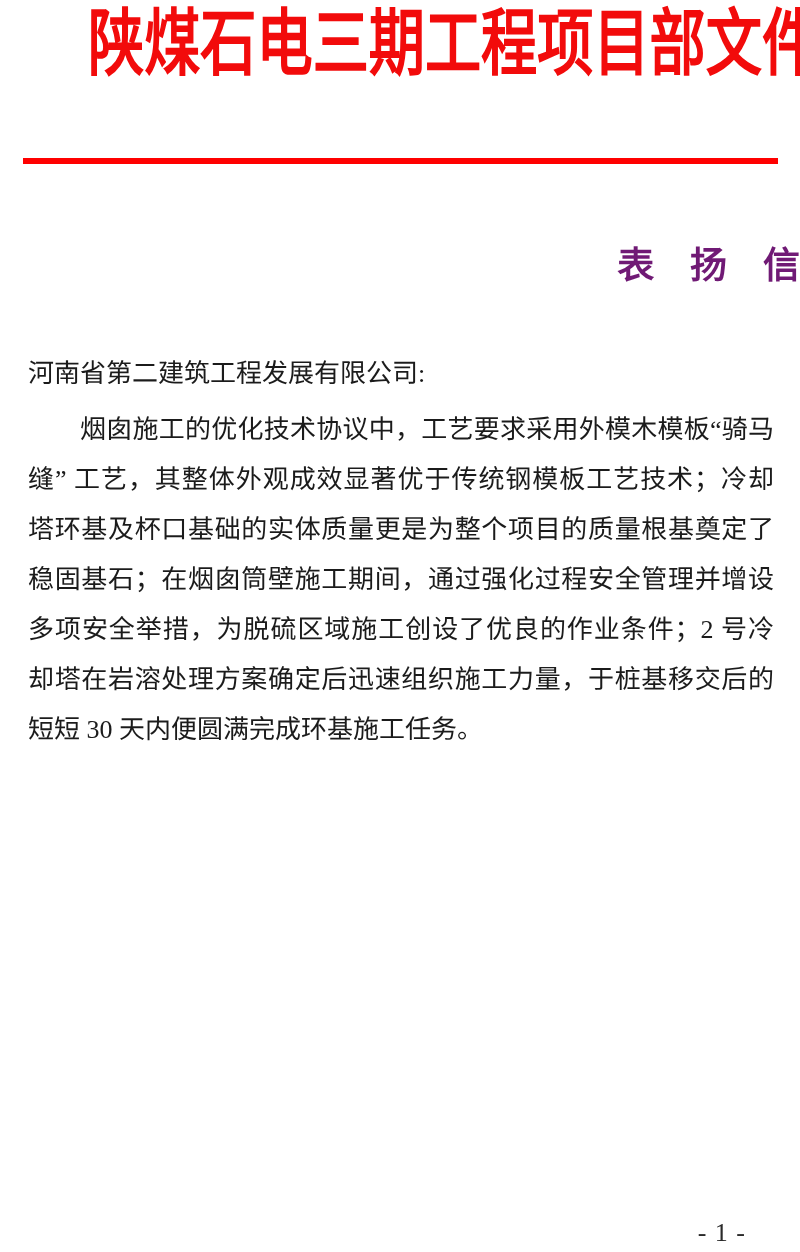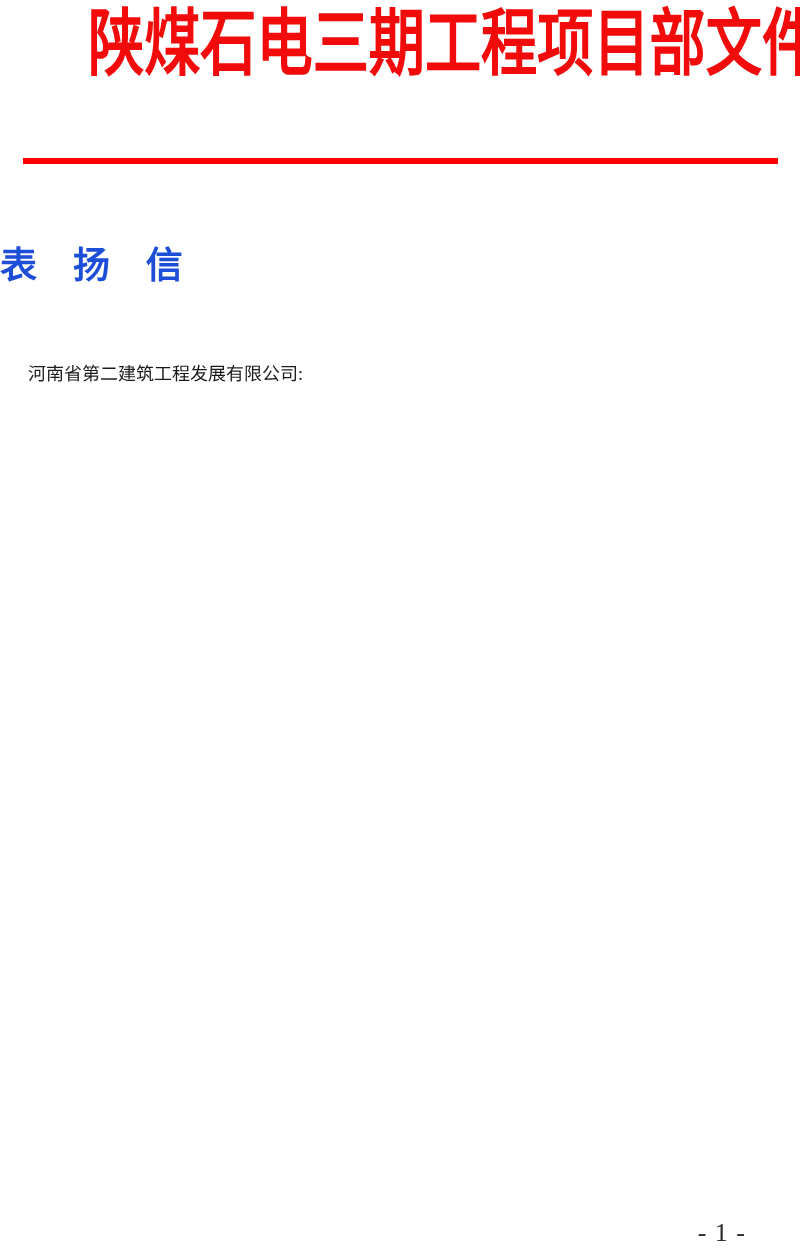--- a/index.html
+++ b/index.html
@@ -41,34 +41,34 @@
     height: 6px;
     background: #ff0000;
   }
   
   .letter-title {
     position: absolute;
     top: 241px;
     left: 0;
     width: 800px;
     margin: 0;
-    text-align: left;
+    text-align: right;
     font-size: 37px;
     line-height: 50px;
     font-weight: bold;
-    color: #1d4ed8;
+    color: #701a75;
     word-spacing: 0.72em;
   }
   
   .body-text {
     position: absolute;
     top: 349px;
     left: 28px;
     width: 746px;
-    font-size: 18px;
+    font-size: 26px;
     line-height: 50px;
     color: #1b1b1b;
   }
   .body-text p {
     margin: 0;
     text-align: justify;
     text-justify: inter-ideograph;
   }
   .body-text p.para {
     text-indent: 2em;
@@ -92,17 +92,18 @@
 <div class="page">
 
   <div class="doc-header">陕煤石电三期工程项目部文件</div>
 
   <div class="red-rule"></div>
 
   <h1 class="letter-title">表 扬 信</h1>
 
   <div class="body-text">
     <p class="salutation">河南省第二建筑工程发展有限公司:</p>
+    <p class="para">烟囱施工的优化技术协议中，工艺要求采用外模木模板“骑马缝” 工艺，其整体外观成效显著优于传统钢模板工艺技术；冷却塔环基及杯口基础的实体质量更是为整个项目的质量根基奠定了稳固基石；在烟囱筒壁施工期间，通过强化过程安全管理并增设多项安全举措，为脱硫区域施工创设了优良的作业条件；2 号冷却塔在岩溶处理方案确定后迅速组织施工力量，于桩基移交后的短短 30 天内便圆满完成环基施工任务。</p>
   </div>
 
   <div class="page-number">- 1 -</div>
 
 </div>
 
 </body></html>

